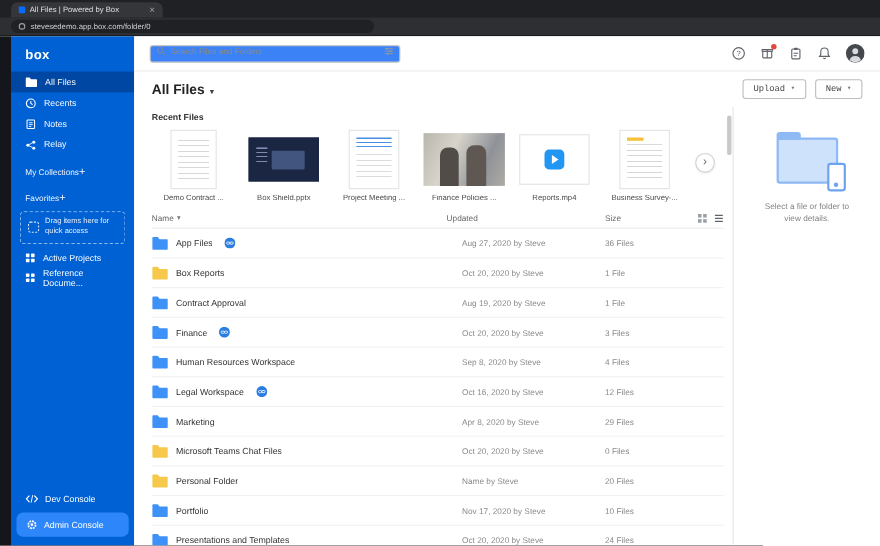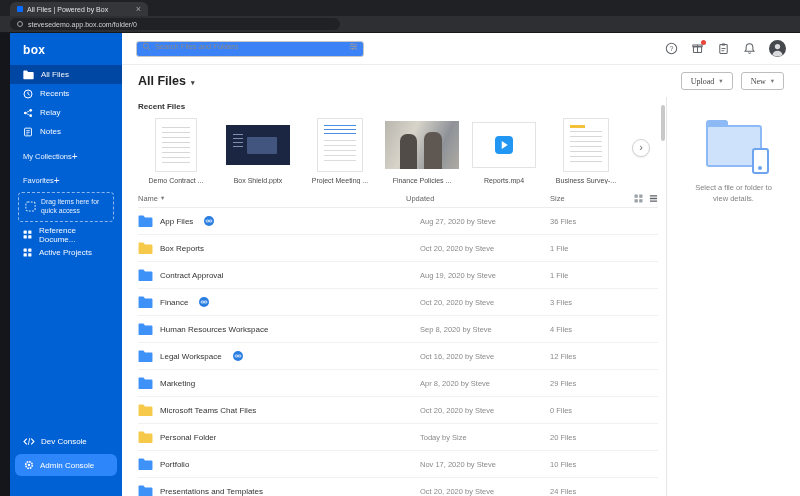--- a/index.html
+++ b/index.html
@@ -39,21 +39,21 @@
     padding:0 13px;height:17px;margin-top:7px;font-size:7.5px;color:rgba(255,255,255,.92)}
   .plus{font-size:10px;line-height:1;color:rgba(255,255,255,.95);cursor:pointer}
   .drag-box{margin:3px 8px 4px;border:1px dashed rgba(255,255,255,.55);border-radius:4px;
     padding:5px 6px;display:flex;align-items:center;gap:5px;font-size:6.8px;line-height:1.3;
     color:rgba(255,255,255,.9)}
   .fav-item{display:flex;align-items:center;gap:7px;padding:0 13px;height:18px;font-size:8px;
     color:rgba(255,255,255,.96);cursor:pointer}
   .side-bottom{margin-top:auto;padding-bottom:8px}
   .bottom-item{display:flex;align-items:center;gap:6px;padding:5px 13px;font-size:8px;
     color:#fff;cursor:pointer}
-  .bottom-item.highlight{background:#2e86fb;margin:3px 5px 12px;border-radius:6px;padding:6px 9px}
+  .bottom-item.highlight{background:#2e86fb;margin:3px 5px 0;border-radius:6px;padding:6px 9px}
 
   
   .main{flex:1;display:flex;flex-direction:column;min-width:0;background:#fff}
 
   .app-header{flex:0 0 32px;display:flex;align-items:center;gap:10px;padding:0 14px;
     border-bottom:1px solid #ececec}
   .search{width:228px;height:16px;border:1px solid #c7c7c7;border-radius:3px;display:flex;
     align-items:flex-start;gap:4px;padding:0 5px;background:#3b82f6}
   .search input{flex:1;border:none;outline:none;background:transparent;font-size:7.5px;
     color:#333;font-family:inherit;min-width:0}
@@ -66,21 +66,21 @@
   .avatar{display:inline-flex;line-height:0;cursor:pointer}
 
   .content-header{flex:0 0 32px;display:flex;align-items:center;padding:0 16px}
   .page-title{display:flex;align-items:center;gap:5px;font-size:12.5px;font-weight:bold;
     color:#222;cursor:pointer}
   .caret{line-height:1}
   .caret::after{content:"▾";font-size:6.5px;color:#777}
   .page-title .caret::after{color:#444;font-size:7px}
   .header-buttons{margin-left:auto;display:flex;gap:8px}
   .btn{height:18px;padding:0 9px;background:#fff;border:1px solid #bdbdbd;border-radius:3px;
-    font-size:8px;color:#444;display:flex;align-items:center;gap:5px;font-family:Liberation Serif, serif;
+    font-size:8px;color:#444;display:flex;align-items:center;gap:5px;font-family:Liberation Mono, monospace;
     cursor:pointer}
 
   .content-body{flex:1;display:flex;min-height:0;overflow:hidden}
   .file-area{flex:1;min-width:0;padding:3px 8px 0 16px;position:relative}
 
   .recent-heading{font-size:8px;font-weight:bold;color:#333;margin:2px 0 6px}
   .cards{display:flex;gap:6px;align-items:flex-start;padding-right:26px;position:relative}
   .card{width:76px;text-align:center;cursor:pointer}
   .thumb-wrap{height:56px;display:flex;align-items:center;justify-content:center}
   .thumb{position:relative;background:#fff;border:1px solid #e3e3e3}
@@ -198,36 +198,36 @@
             <svg viewBox="0 0 14 14" width="10" height="10">
               <circle cx="7" cy="7" r="5.6" fill="none" stroke="currentColor" stroke-width="1.4"></circle>
               <path d="M7 3.8V7l2.4 1.6" fill="none" stroke="currentColor" stroke-width="1.3"></path>
             </svg>
           </span>
           <span>Recents</span>
         </div>
         <div class="side-item">
           <span class="s-icon">
             <svg viewBox="0 0 14 14" width="10" height="10">
+              <rect x="2.2" y="1.6" width="9.6" height="10.8" rx="1" fill="none" stroke="currentColor" stroke-width="1.3"></rect>
+              <path d="M4.6 5h4.8M4.6 7.4h4.8M4.6 9.8h3" stroke="currentColor" stroke-width="1.1" fill="none"></path>
+            </svg>
+          </span>
+          <span>Notes</span>
+        </div>
+        <div class="side-item">
+          <span class="s-icon">
+            <svg viewBox="0 0 14 14" width="10" height="10">
               <circle cx="3.2" cy="7" r="1.9" fill="currentColor"></circle>
               <circle cx="10.8" cy="3.2" r="1.9" fill="currentColor"></circle>
               <circle cx="10.8" cy="10.8" r="1.9" fill="currentColor"></circle>
               <path d="M4.8 6.2l4.4-2.2M4.8 7.8l4.4 2.2" stroke="currentColor" stroke-width="1.1" fill="none"></path>
             </svg>
           </span>
           <span>Relay</span>
-        </div>
-        <div class="side-item">
-          <span class="s-icon">
-            <svg viewBox="0 0 14 14" width="10" height="10">
-              <rect x="2.2" y="1.6" width="9.6" height="10.8" rx="1" fill="none" stroke="currentColor" stroke-width="1.3"></rect>
-              <path d="M4.6 5h4.8M4.6 7.4h4.8M4.6 9.8h3" stroke="currentColor" stroke-width="1.1" fill="none"></path>
-            </svg>
-          </span>
-          <span>Notes</span>
         </div>
 
       <div class="section-row">
         <span>My Collections</span>
         <span class="plus">+</span>
       </div>
       <div class="section-row">
         <span>Favorites</span>
         <span class="plus">+</span>
       </div>
@@ -243,32 +243,32 @@
 
       <div class="fav-item">
           <span class="s-icon">
             <svg viewBox="0 0 10 10" width="9" height="9">
               <rect x="0.6" y="0.6" width="3.6" height="3.6" rx=".6" fill="currentColor"></rect>
               <rect x="5.8" y="0.6" width="3.6" height="3.6" rx=".6" fill="currentColor"></rect>
               <rect x="0.6" y="5.8" width="3.6" height="3.6" rx=".6" fill="currentColor"></rect>
               <rect x="5.8" y="5.8" width="3.6" height="3.6" rx=".6" fill="currentColor"></rect>
             </svg>
           </span>
-          <span>Reference Docume...</span>
+          <span>Active Projects</span>
         </div>
         <div class="fav-item">
           <span class="s-icon">
             <svg viewBox="0 0 10 10" width="9" height="9">
               <rect x="0.6" y="0.6" width="3.6" height="3.6" rx=".6" fill="currentColor"></rect>
               <rect x="5.8" y="0.6" width="3.6" height="3.6" rx=".6" fill="currentColor"></rect>
               <rect x="0.6" y="5.8" width="3.6" height="3.6" rx=".6" fill="currentColor"></rect>
               <rect x="5.8" y="5.8" width="3.6" height="3.6" rx=".6" fill="currentColor"></rect>
             </svg>
           </span>
-          <span>Active Projects</span>
+          <span>Reference Docume...</span>
         </div>
 
       <div class="side-bottom">
         <div class="bottom-item">
             <span class="s-icon">
               <svg viewBox="0 0 14 10" width="12" height="9">
                 <path d="M4.4 1.6L1.2 5l3.2 3.4M9.6 1.6L12.8 5 9.6 8.4" fill="none" stroke="currentColor" stroke-width="1.3"></path>
                 <path d="M7.9 1L6.1 9" stroke="currentColor" stroke-width="1" fill="none"></path>
               </svg>
             </span>
@@ -563,21 +563,21 @@
               <div class="row">
                 <div class="name-cell">
                   <span class="row-folder yellow">
                     <svg viewBox="0 0 16 14">
                       <path d="M.5 1.5C.5.9 1 .5 1.5.5h4.2l1.8 2.2h7c.6 0 1 .4 1 1v8.3c0 .6-.4 1-1 1h-13c-.6 0-1-.4-1-1z"></path>
                     </svg>
                   </span>
                   <span class="row-name">Personal Folder</span>
 
                 </div>
-                <div class="updated-cell">Today by Size</div>
+                <div class="updated-cell">Name by Steve</div>
                 <div class="size-cell">20 Files</div>
                 <div class="row-spacer"></div>
               </div>
               <div class="row">
                 <div class="name-cell">
                   <span class="row-folder blue">
                     <svg viewBox="0 0 16 14">
                       <path d="M.5 1.5C.5.9 1 .5 1.5.5h4.2l1.8 2.2h7c.6 0 1 .4 1 1v8.3c0 .6-.4 1-1 1h-13c-.6 0-1-.4-1-1z"></path>
                     </svg>
                   </span>

